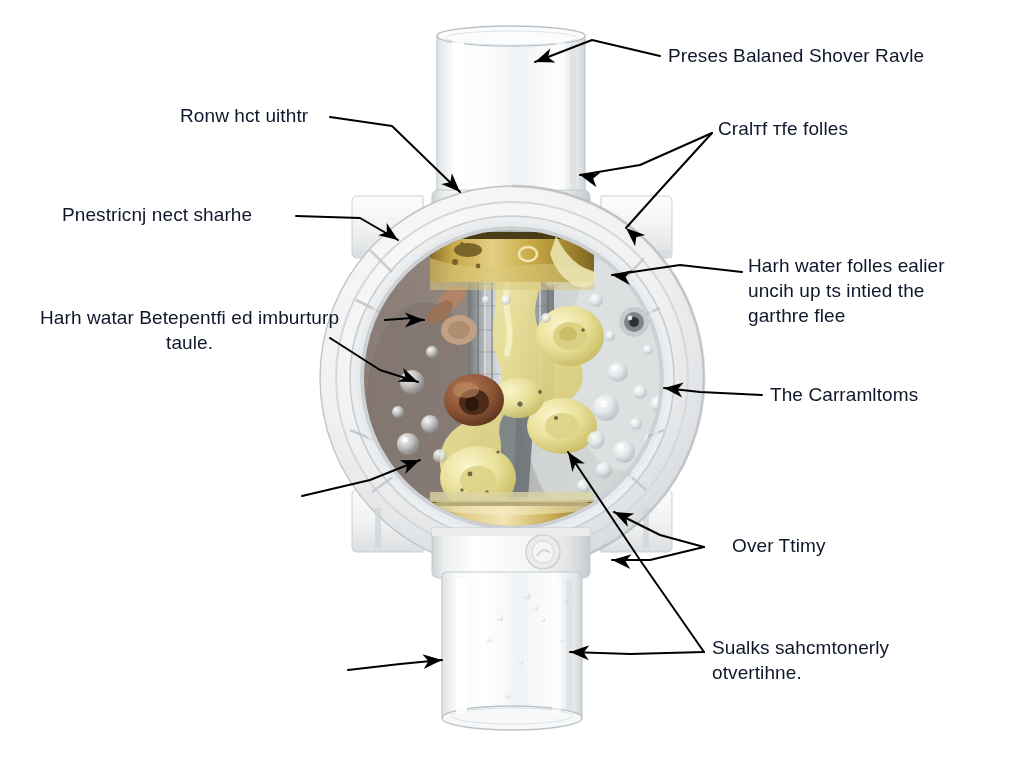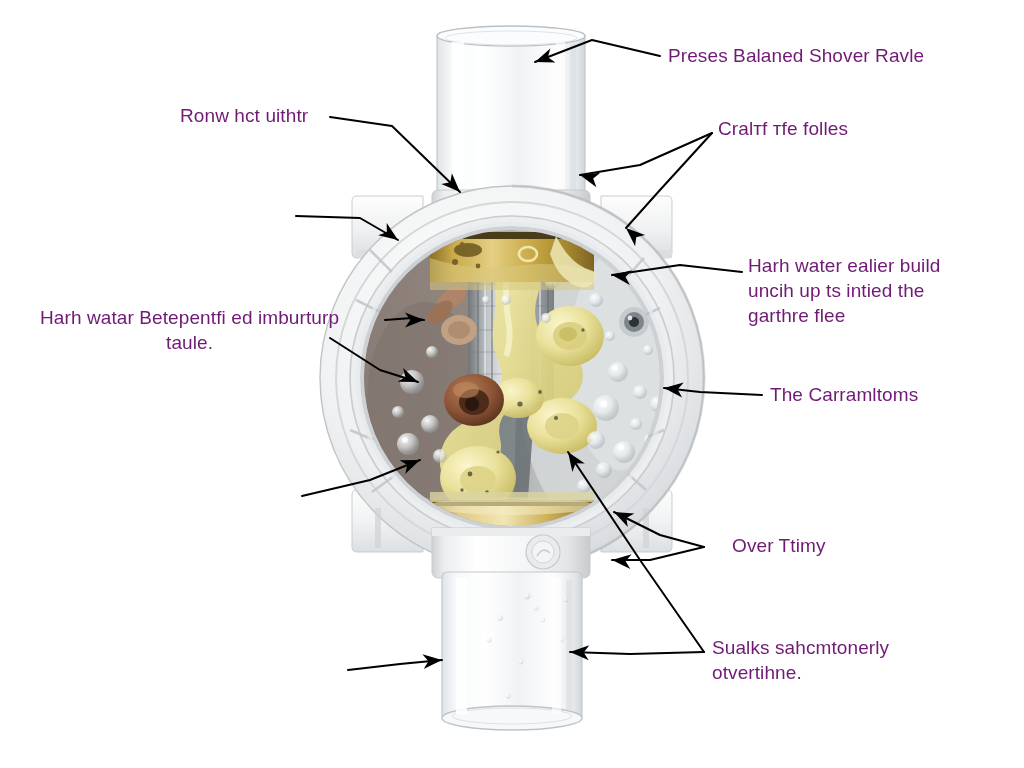--- a/index.html
+++ b/index.html
@@ -23,21 +23,21 @@
   }
   #art { z-index: 1; }
   #leaders { z-index: 2; }
   #labels { z-index: 3; }
 
   .label {
     position: absolute;
     font-family: "Liberation Sans", sans-serif;
     font-size: 19px;
     line-height: 25px;
-    color: #701a75;
+    color: #0f172a;
     white-space: pre-line;
     letter-spacing: 0.1px;
   }
   .label.right { text-align: left; }
   .label.left  { text-align: center; }
 </style>
 </head>
 <body>
 
 <div id="stage">
@@ -395,21 +395,22 @@
       <polyline points="704,652 630,654 570,652" fill="none" stroke="#000000" stroke-width="2" stroke-linejoin="round" stroke-linecap="round"></polyline>
       <polygon points="570.0,652.0 588.7,660.2 583.7,652.5 589.3,645.2" fill="#000000"></polygon>
       <polyline points="348,670 400,664 442,660" fill="none" stroke="#000000" stroke-width="2" stroke-linejoin="round" stroke-linecap="round"></polyline>
       <polygon points="442.0,660.0 422.4,654.2 428.4,661.2 423.7,669.1" fill="#000000"></polygon>
     </svg>
 
   <div class="layer" id="labels">
       <div class="label right" style="left: 668px; top: 43px;">Preses Balaned Shover Ravle</div>
       <div class="label left" style="left: 180px; top: 103px;">Ronw hct uithtr</div>
       <div class="label right" style="left: 718px; top: 116px;">Cralтf тfe folles</div>
-      <div class="label right" style="left: 748px; top: 253px;">Harh water ealier build
+      <div class="label left" style="left: 62px; top: 202px;">Pnestricnj nect sharhe</div>
+      <div class="label right" style="left: 748px; top: 253px;">Harh water folles ealier
 uncih up ts intied the
 garthre flee</div>
       <div class="label left" style="left: 40px; top: 305px;">Harh watar Betepentfi ed imburturp
 taule.</div>
       <div class="label right" style="left: 770px; top: 382px;">The Carramltoms</div>
       <div class="label right" style="left: 732px; top: 533px;">Over Ttimy</div>
       <div class="label right" style="left: 712px; top: 635px;">Sualks sahcmtonerly
 otvertihne.</div>
     </div>
 

